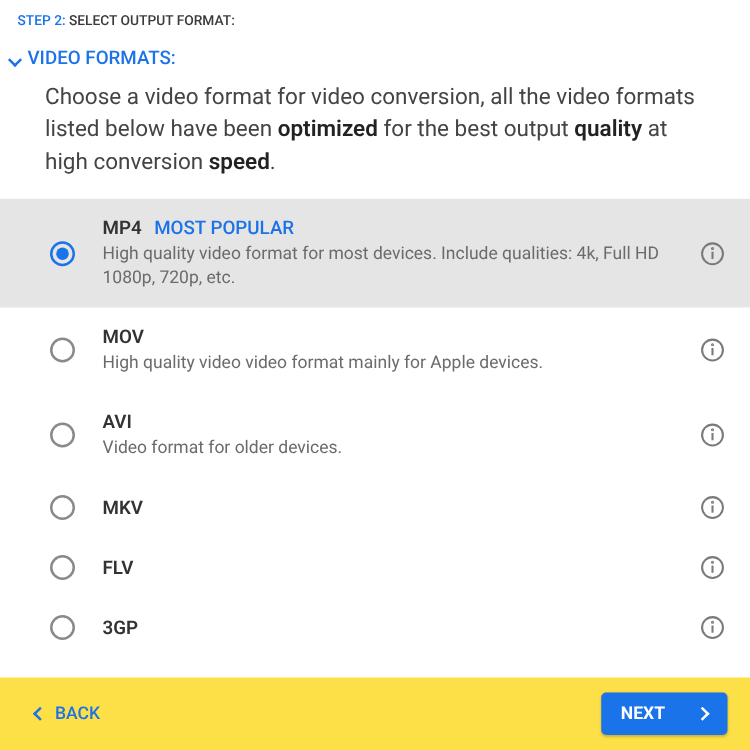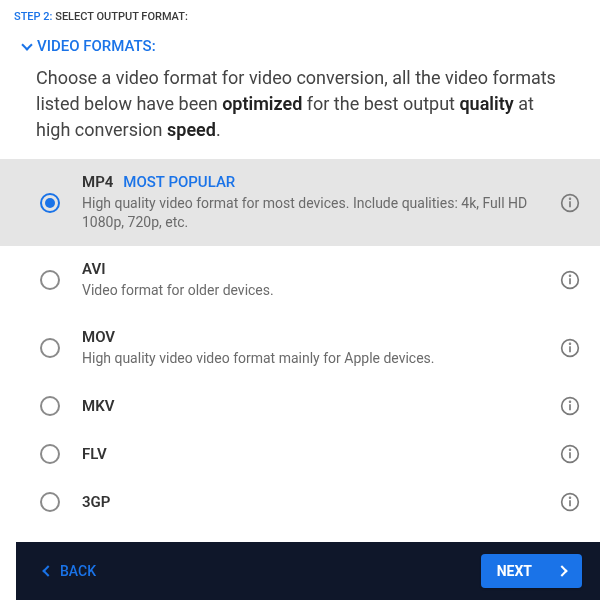--- a/index.html
+++ b/index.html
@@ -3,36 +3,36 @@
 <meta charset="utf-8">
 <style>
 *{box-sizing:border-box;margin:0;padding:0}
 body{font-family:Roboto,-apple-system,BlinkMacSystemFont,"Segoe UI",Arial,sans-serif;font-size:14px;color:#3a3a3a;background:#fff;width:600px;height:600px;overflow:hidden;position:relative}
 .step-header{padding:10px 14px 6px;font-size:11px;font-weight:500;color:#3a3a3a}
 .step-header .step-n{color:#1a73e8}
 .scroll-area{height:522px;overflow-y:auto}
 .scroll-area::-webkit-scrollbar{width:12px}
 .scroll-area::-webkit-scrollbar-track{background:#f8f8f8}
 .scroll-area::-webkit-scrollbar-thumb{background:#cfcfcf;border-radius:0}
-.section-title{display:flex;align-items:center;gap:6px;padding:8px 14px 10px 23px;font-size:15px;font-weight:500;color:#1a73e8;cursor:pointer}
+.section-title{display:flex;align-items:flex-end;gap:6px;padding:8px 14px 10px 8px;font-size:15px;font-weight:500;color:#1a73e8;cursor:pointer}
 .desc{padding:0 36px 16px 36px;font-size:18px;line-height:1.45;color:#444}
 .desc b{font-weight:600;color:#222}
 .list{padding:0}
 .row{display:flex;align-items:center;padding:14px 20px 14px 40px;gap:22px}
 .row.sel{background:#e5e5e5}
 .radio{width:20px;height:20px;border:2px solid #8a8a8a;border-radius:50%;flex:0 0 20px;position:relative;cursor:pointer}
 .radio.on{border-color:#1a73e8}
 .radio.on::after{content:"";position:absolute;top:3px;left:3px;width:10px;height:10px;border-radius:50%;background:#1a73e8}
 .rtxt{flex:1;min-width:0}
 .rtxt .title{font-size:15px;font-weight:600;color:#333}
 .rtxt .badge{color:#1a73e8;font-weight:500;font-size:15px;margin-left:10px}
 .rtxt .sub{font-size:14px;color:#6b6b6b;margin-top:3px;line-height:1.35}
 .info{width:20px;height:20px;flex:0 0 20px;cursor:pointer;color:#7a7a7a}
 .info svg{width:20px;height:20px;display:block}
-.footer{position:absolute;bottom:0;left:16px;right:0;height:58px;display:flex;align-items:center;justify-content:space-between;padding:0 18px;background:#0f172a}
+.footer{position:absolute;bottom:0;left:0;right:0;height:58px;display:flex;align-items:center;justify-content:space-between;padding:0 18px;background:#fde047}
 .back-btn{display:flex;align-items:center;gap:8px;color:#1a73e8;font-size:14px;font-weight:500;cursor:pointer;padding:8px 10px}
 .next-btn{display:flex;align-items:center;gap:26px;background:#1a73e8;color:#fff;font-size:14px;font-weight:700;padding:9px 16px;border-radius:4px;cursor:pointer;box-shadow:0 1px 2px rgba(0,0,0,.2)}
 .chev{width:8px;height:8px;border:solid currentColor;display:inline-block}
 .chev.left{border-width:0 0 2px 2px;transform:rotate(45deg)}
 .chev.right{border-width:2px 2px 0 0;transform:rotate(45deg)}
 .chev.down{border-width:0 2px 2px 0;transform:rotate(45deg);margin-bottom:3px}
 </style>
 </head>
 <body>
 
@@ -62,36 +62,36 @@
           <svg viewBox="0 0 24 24" fill="none" stroke="currentColor" stroke-width="2">
             <circle cx="12" cy="12" r="10"></circle>
             <line x1="12" y1="10" x2="12" y2="17"></line>
             <circle cx="12" cy="7" r="0.5" fill="currentColor"></circle>
           </svg>
         </div>
       </div>
       <div class="row">
         <div class="radio"></div>
         <div class="rtxt">
-          <div class="title"><span>AVI</span></div>
-          <div class="sub">Video format for older devices.</div>
+          <div class="title"><span>MOV</span></div>
+          <div class="sub">High quality video video format mainly for Apple devices.</div>
         </div>
         <div class="info">
           <svg viewBox="0 0 24 24" fill="none" stroke="currentColor" stroke-width="2">
             <circle cx="12" cy="12" r="10"></circle>
             <line x1="12" y1="10" x2="12" y2="17"></line>
             <circle cx="12" cy="7" r="0.5" fill="currentColor"></circle>
           </svg>
         </div>
       </div>
       <div class="row">
         <div class="radio"></div>
         <div class="rtxt">
-          <div class="title"><span>MOV</span></div>
-          <div class="sub">High quality video video format mainly for Apple devices.</div>
+          <div class="title"><span>AVI</span></div>
+          <div class="sub">Video format for older devices.</div>
         </div>
         <div class="info">
           <svg viewBox="0 0 24 24" fill="none" stroke="currentColor" stroke-width="2">
             <circle cx="12" cy="12" r="10"></circle>
             <line x1="12" y1="10" x2="12" y2="17"></line>
             <circle cx="12" cy="7" r="0.5" fill="currentColor"></circle>
           </svg>
         </div>
       </div>
       <div class="row">

